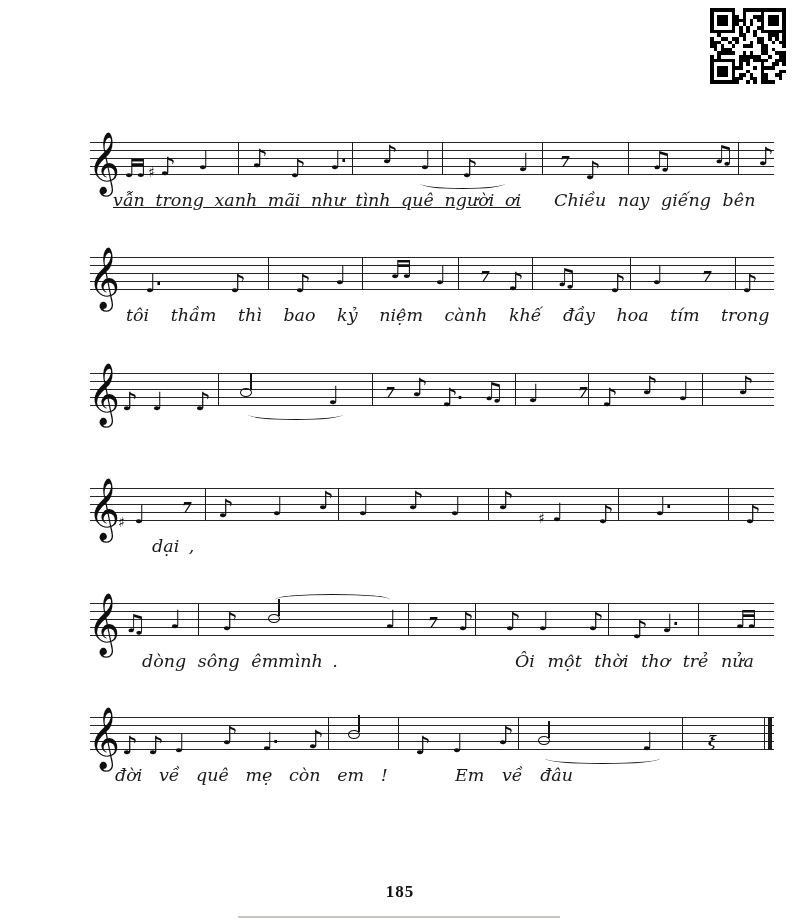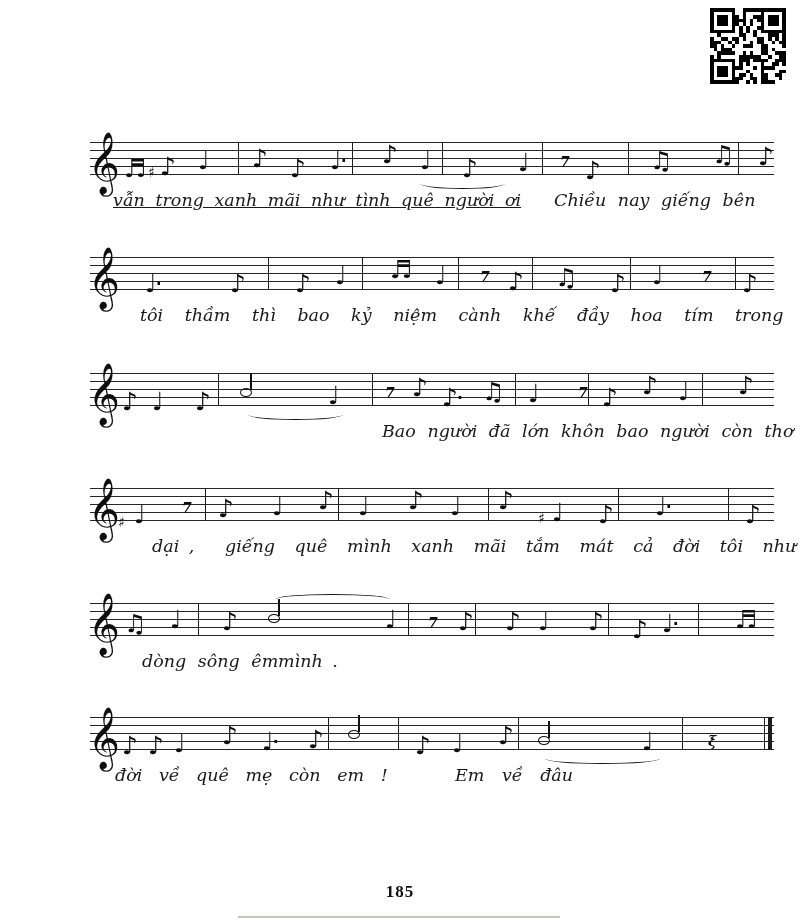--- a/index.html
+++ b/index.html
@@ -547,21 +547,21 @@
         <span class="note" style="left: 300px; bottom: 9px;">♬</span>
         <span class="note" style="left: 345px; bottom: 3px;">♩</span>
         <span class="note rest" style="left: 390px; bottom: 7px;">7</span>
         <span class="note" style="left: 418px; bottom: -3px;">♪</span>
         <span class="note" style="left: 465px; bottom: 1px;">♫</span>
         <span class="note" style="left: 520px; bottom: -5px;">♪</span>
         <span class="note" style="left: 562px; bottom: 3px;">♩</span>
         <span class="note rest" style="left: 612px; bottom: 7px;">7</span>
         <span class="note" style="left: 652px; bottom: -5px;">♪</span>
       </div>
-      <span class="lyric" style="left: 50px; word-spacing: 16px;">tôi thầm thì bao kỷ niệm cành khế đầy hoa tím trong</span>
+      <span class="lyric" style="left: 36px; word-spacing: 16px;">tôi thầm thì bao kỷ niệm cành khế đầy hoa tím trong</span>
     </div>
     <div class="system" style="top: 373px;">
       <div class="staff">
         <span class="clef">𝄞</span>
         <div class="barline" style="left: 128px;"></div>
         <div class="barline" style="left: 282px;"></div>
         <div class="barline" style="left: 425px;"></div>
         <div class="barline" style="left: 498px;"></div>
         <div class="barline" style="left: 612px;"></div>
         <span class="note" style="left: 32px; bottom: -7px;">♪</span>
@@ -574,21 +574,20 @@
         <span class="note" style="left: 352px; bottom: -3px;">♪·</span>
         <span class="note" style="left: 392px; bottom: 3px;">♫</span>
         <span class="note" style="left: 438px; bottom: 1px;">♩</span>
         <span class="note rest" style="left: 488px; bottom: 7px;">7</span>
         <span class="note" style="left: 512px; bottom: -3px;">♪</span>
         <span class="note" style="left: 552px; bottom: 9px;">♪</span>
         <span class="note" style="left: 588px; bottom: 3px;">♩</span>
         <span class="note" style="left: 648px; bottom: 9px;">♪</span>
       </div>
       <div class="slur down" style="left: 158px; width: 95px; top: 36px;"></div>
-      <span class="lyric" style="left: 292px; word-spacing: 6px;">Bao người đã lớn khôn bao người còn thơ</span>
     </div>
     <div class="system" style="top: 488px;">
       <div class="staff">
         <span class="clef">𝄞</span>
         <div class="barline" style="left: 115px;"></div>
         <div class="barline" style="left: 248px;"></div>
         <div class="barline" style="left: 398px;"></div>
         <div class="barline" style="left: 528px;"></div>
         <div class="barline" style="left: 638px;"></div>
         <span class="note acc" style="left: 28px; bottom: -7px;">♯</span>
@@ -601,21 +600,20 @@
         <span class="note" style="left: 318px; bottom: 9px;">♪</span>
         <span class="note" style="left: 360px; bottom: 3px;">♩</span>
         <span class="note" style="left: 408px; bottom: 9px;">♪</span>
         <span class="note acc" style="left: 448px; bottom: -3px;">♯</span>
         <span class="note" style="left: 462px; bottom: -3px;">♩</span>
         <span class="note" style="left: 508px; bottom: -5px;">♪</span>
         <span class="note" style="left: 565px; bottom: 3px;">♩·</span>
         <span class="note" style="left: 655px; bottom: -5px;">♪</span>
       </div>
       <span class="lyric" style="left: 62px; word-spacing: 4px;">dại ,</span>
-      <span class="lyric" style="left: 135px; word-spacing: 14px;">giếng quê mình xanh mãi tắm mát cả đời tôi như</span>
     </div>
     <div class="system" style="top: 603px;">
       <div class="staff">
         <span class="clef">𝄞</span>
         <div class="barline" style="left: 108px;"></div>
         <div class="barline" style="left: 318px;"></div>
         <div class="barline" style="left: 385px;"></div>
         <div class="barline" style="left: 518px;"></div>
         <div class="barline" style="left: 608px;"></div>
         <span class="note" style="left: 34px; bottom: 1px;">♫</span>
@@ -628,20 +626,21 @@
         <span class="note" style="left: 415px; bottom: 3px;">♪</span>
         <span class="note" style="left: 448px; bottom: 3px;">♩</span>
         <span class="note" style="left: 498px; bottom: 3px;">♪</span>
         <span class="note" style="left: 542px; bottom: -5px;">♪</span>
         <span class="note" style="left: 572px; bottom: 1px;">♩·</span>
         <span class="note" style="left: 645px; bottom: 5px;">♬</span>
       </div>
       <div class="slur up" style="left: 185px; width: 115px; top: -9px;"></div>
       <span class="lyric" style="left: 52px; word-spacing: 6px;">dòng sông êm</span>
       <span class="lyric" style="left: 188px; word-spacing: 4px;">mình .</span>
+      <span class="lyric" style="left: 425px; word-spacing: 7px;">Ôi một thời thơ trẻ nửa</span>
     </div>
     <div class="system" style="top: 717px;">
       <div class="staff">
         <span class="clef">𝄞</span>
         <div class="barline" style="left: 238px;"></div>
         <div class="barline" style="left: 308px;"></div>
         <div class="barline" style="left: 428px;"></div>
         <div class="barline" style="left: 592px;"></div>
         <div class="barline" style="left: 674px;"></div>
         <div class="barline thick" style="left: 678px;"></div>

